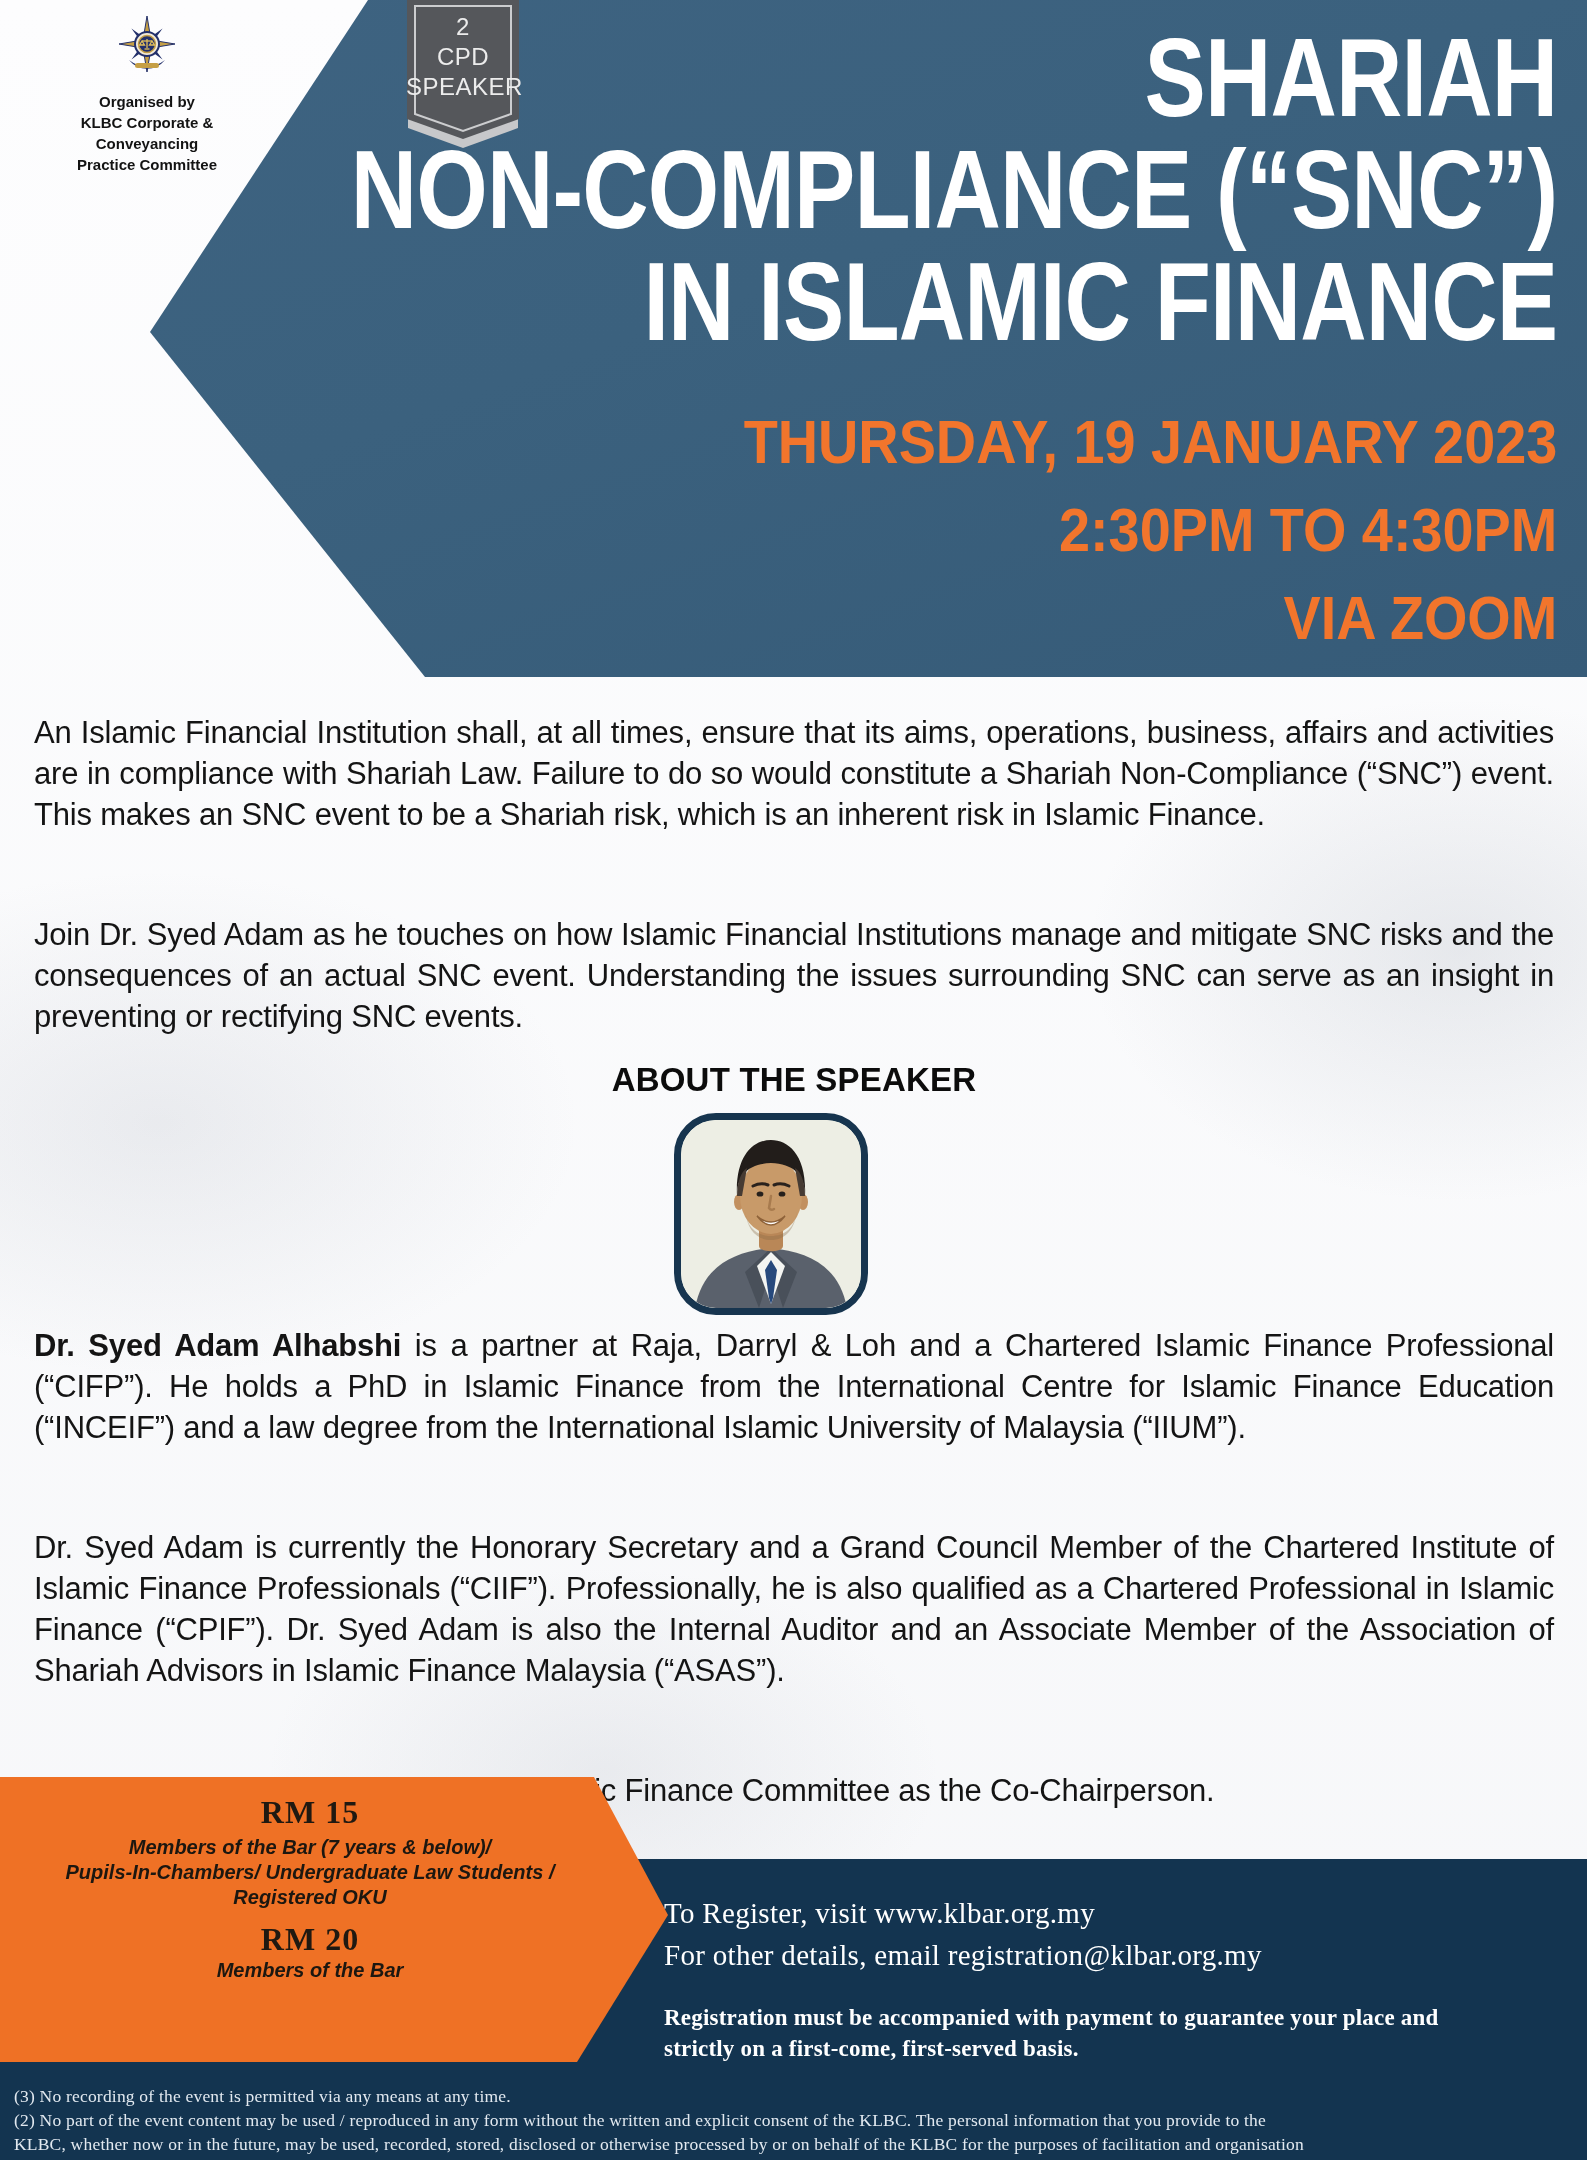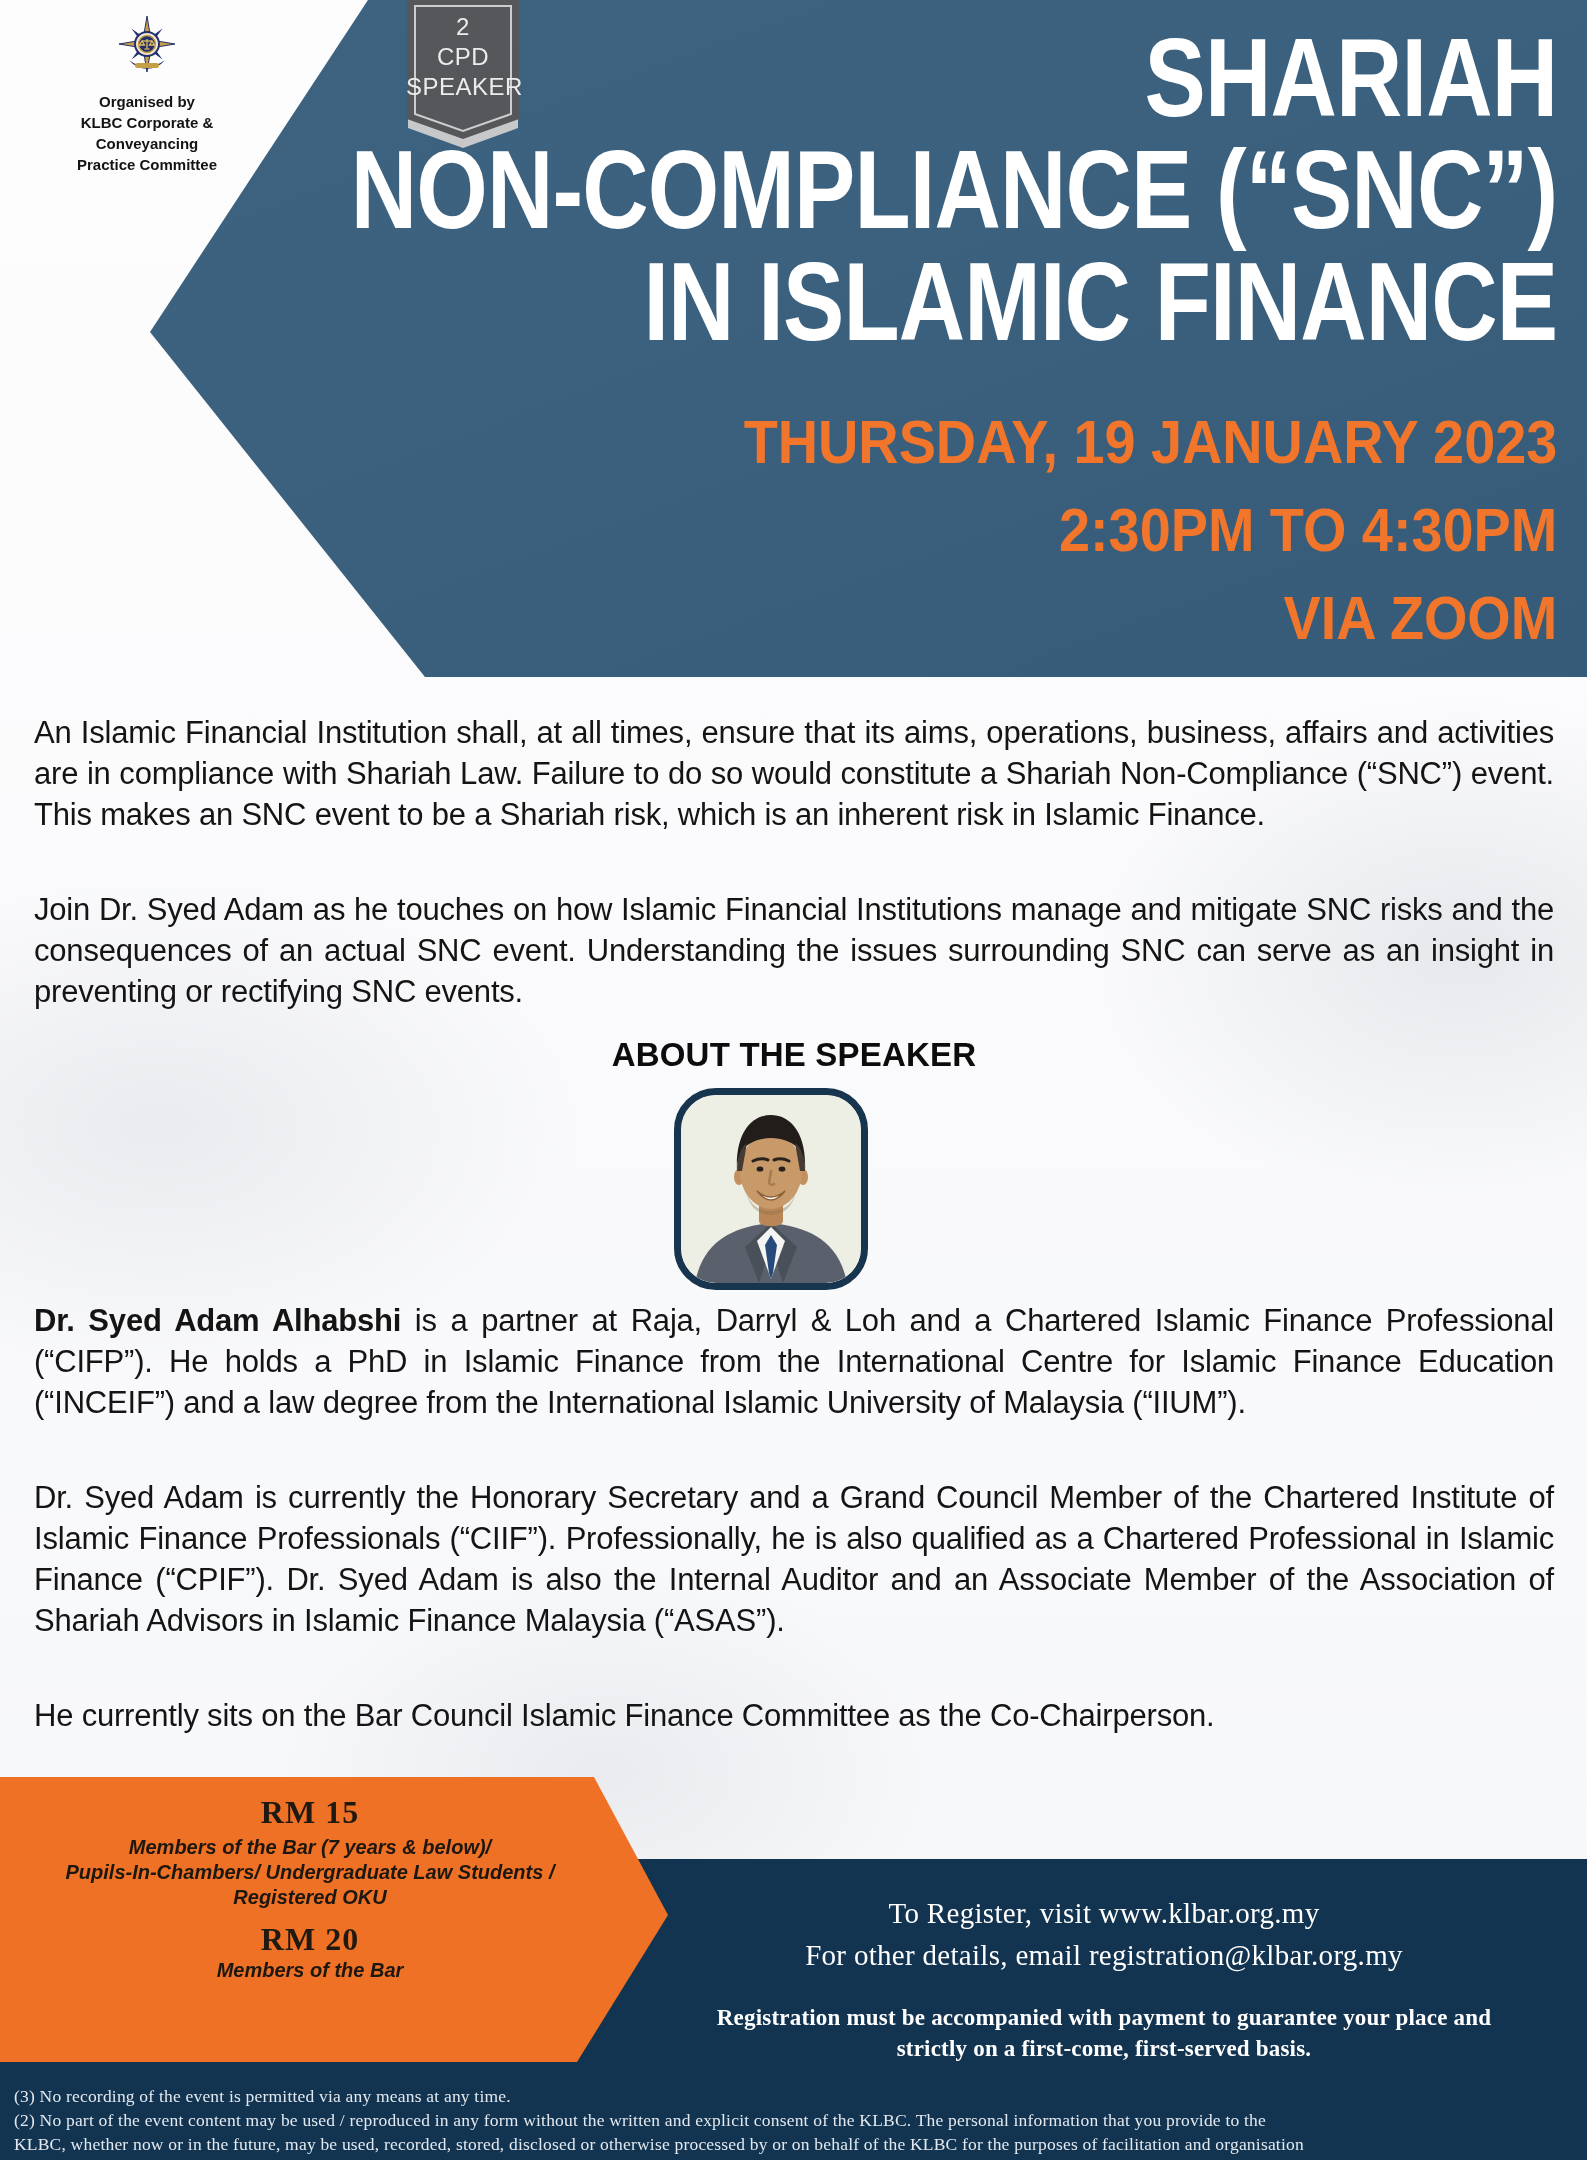--- a/index.html
+++ b/index.html
@@ -51,21 +51,21 @@
   }
   
   .badge{position:absolute;left:406px;top:0;width:114px;height:158px;}
   .badge svg{position:absolute;left:0;top:0;}
   .badge-text{position:absolute;left:0;width:114px;text-align:center;
     color:#ececec;font-size:24px;line-height:26px;letter-spacing:.5px;}
   .badge-t1{top:14px;} .badge-t2{top:44px;} .badge-t3{top:74px;}
   
   .content{position:absolute;left:34px;top:712px;width:1520px;color:var(--body-text);}
   .para{font-size:31px;line-height:41px;letter-spacing:-.2px;text-align:justify;}
-  .para + .para{margin-top:54px;}
+  .para + .para{margin-top:79px;}
   .speaker-heading{
     margin-top:28px;text-align:center;font-weight:700;font-size:33px;line-height:30px;
     letter-spacing:.2px;color:#0c0c0c;
   }
   .photo-frame{
     margin:18px 0 0 640px;width:194px;height:202px;border:7px solid #17354f;
     border-radius:42px;background:#edeee4;overflow:hidden;
   }
   .bio1{margin-top:10px;}
   .bio2{margin-top:36px;}
@@ -83,21 +83,21 @@
     z-index:2;
   }
   .price-col{width:620px;text-align:center;color:var(--price-text);padding-top:16px;}
   .price-amt{
     font-family:"Liberation Serif",serif;font-weight:700;font-size:32px;line-height:38px;
     letter-spacing:1px;color:#201911;text-align:center;
   }
   .price-desc{font-size:20px;line-height:25px;font-weight:700;font-style:italic;color:#1c1710;}
   .gap1{margin-top:4px;} .amt2{margin-top:10px;} .amt3{margin-top:10px;}
   .register{
-    position:absolute;left:664px;top:1892px;width:880px;text-align:center;z-index:2;
+    position:absolute;left:664px;top:1892px;width:880px;text-align:left;z-index:2;
     color:#ffffff;font-family:"Liberation Serif",serif;
   }
   .reg-main{font-size:29px;line-height:42px;letter-spacing:.3px;}
   .reg-note{margin-top:26px;font-size:23px;line-height:31px;font-weight:700;letter-spacing:.2px;}
   .footnotes{
     position:absolute;left:14px;top:2084px;width:1562px;z-index:2;
     color:var(--light-text);font-family:"Liberation Serif",serif;
     font-size:17.5px;line-height:24px;letter-spacing:.2px;
   }
 </style>

